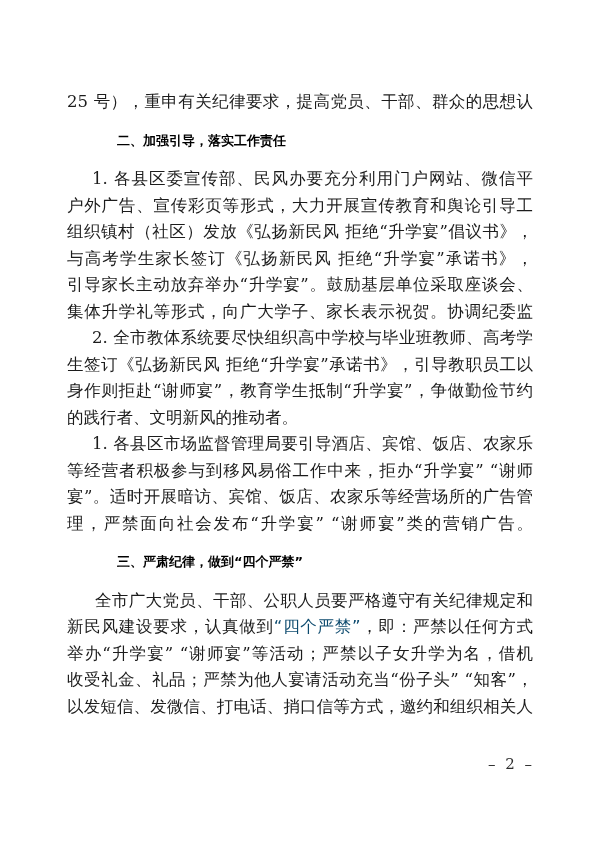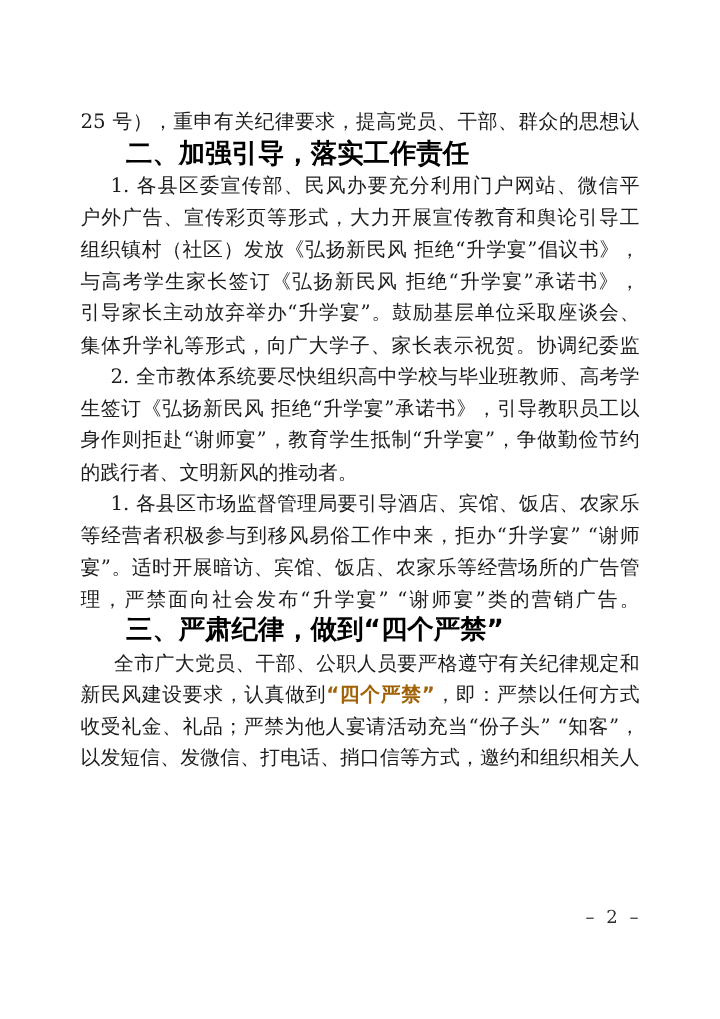--- a/index.html
+++ b/index.html
@@ -28,32 +28,32 @@
   }
   .just {
     text-align: justify;
     text-align-last: justify;
   }
   .ind-num { text-indent: 25px; }   
   .ind-p   { text-indent: 28px; }   
   .heading {
     height: 26.5px;
     line-height: 26.5px;
-    margin: 0;
+    margin: 12px;
     text-indent: 38px;
     font-family: "DejaVu Sans", "Liberation Sans", sans-serif;
     font-weight: bold;
-    font-size: 22px;
+    font-size: 13px;
     color: #000000;
     overflow: hidden;
   }
   .b {
     font-family: "DejaVu Sans", "Liberation Sans", sans-serif;
-    font-weight: bold;
-    color: #a16207;
+    font-weight: normal;
+    color: #0c4a6e;
   }
   .pagenum {
     position: absolute;
     left: 488px;
     top: 755px;
     width: 60px;
     font-family: "DejaVu Serif", "Liberation Serif", serif;
     font-size: 15px;
     line-height: 18px;
     color: #2d2d2d;
@@ -87,19 +87,20 @@
     <div class="line just">等经营者积极参与到移风易俗工作中来，拒办“升学宴” “谢师</div>
     <div class="line just">宴”。适时开展暗访、宾馆、饭店、农家乐等经营场所的广告管</div>
     <div class="line just">理，严禁面向社会发布“升学宴” “谢师宴”类的营销广告。</div>
 
     <h2 class="heading">三、严肃纪律，做到“四个严禁”</h2>
 
     <div class="line just ind-p">全市广大党员、干部、公职人员要严格遵守有关纪律规定和</div>
     <div class="line just">
       <span>新民风建设要求，认真做到</span><span class="b">“四个严禁”</span><span>，即：严禁以任何方式</span>
     </div>
+    <div class="line just">举办“升学宴” “谢师宴”等活动；严禁以子女升学为名，借机</div>
     <div class="line just">收受礼金、礼品；严禁为他人宴请活动充当“份子头” “知客”，</div>
     <div class="line just">以发短信、发微信、打电话、捎口信等方式，邀约和组织相关人</div>
 
   </div>
 
   <div class="pagenum">– 2 –</div>
 </div>
 
 </body></html>

